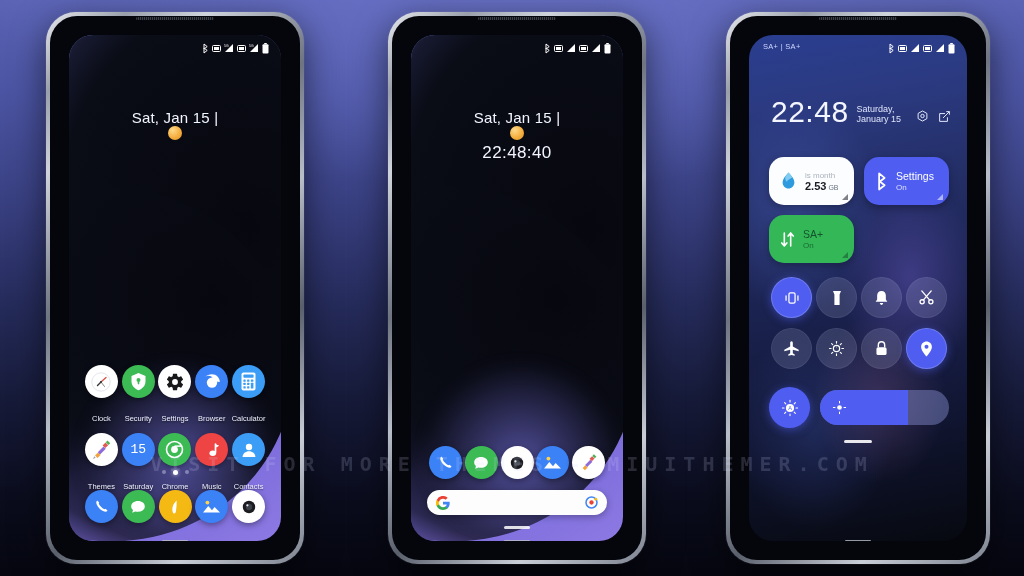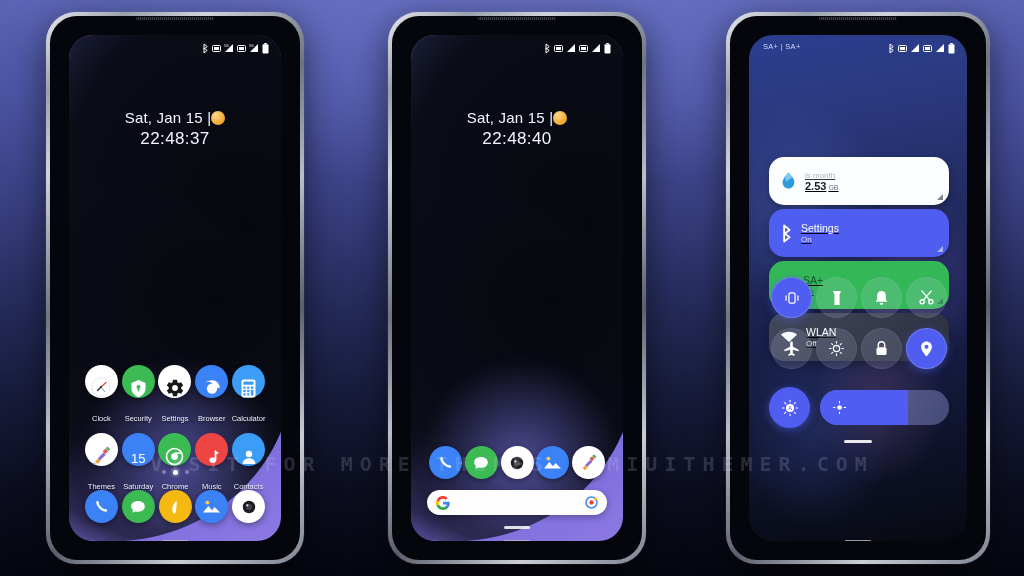--- a/index.html
+++ b/index.html
@@ -152,20 +152,21 @@
     z-index: 10;
   }
   .clock-line1 {
     display: flex;
     align-items: center;
     justify-content: center;
     gap: 0;
     font-size: 15px;
     color: #f2f4ff;
     letter-spacing: .2px;
+    flex-direction: column;
   }
   .clock-dot {
     width: 14px; height: 14px;
     border-radius: 50%;
     background: radial-gradient(circle at 34% 30%, #ffd98a 0%, #f4ad3c 58%, #e2952a 100%);
     display: inline-block;
   }
   .clock-line2 {
     margin-top: 3px;
     font-size: 17px;
@@ -190,24 +191,25 @@
     width: 44px;
     display: flex;
     flex-direction: column;
     align-items: center;
     gap: 16px;
   }
   .appicon {
     width: 33px; height: 33px;
     border-radius: 50%;
     display: flex;
-    align-items: flex-end;
+    align-items: center;
     justify-content: center;
     box-shadow: 0 2px 5px rgba(0,0,0,0.35);
     position: relative;
+    font-family: Liberation Mono, monospace;
   }
   .applabel {
     font-size: 7.5px;
     color: #eef0ff;
     text-shadow: 0 1px 2px rgba(0,0,0,.55);
     white-space: nowrap;
   }
 
   
   .pagedots {
@@ -311,24 +313,23 @@
     gap: 9px;
     padding-bottom: 4px;
     margin-left: auto;
   }
 
   .qs-bigtiles {
     position: absolute;
     left: 20px; right: 18px;
     top: 122px;
     display: grid;
-    grid-template-columns: 1fr;
-    gap: 4px;
+    grid-template-columns: 1fr 1fr;
+    gap: 10px;
     z-index: 12;
-    text-decoration: underline;
   }
   .bigtile {
     position: relative;
     height: 48px;
     border-radius: 15px;
     display: flex;
     align-items: center;
     gap: 8px;
     padding: 0 11px;
     overflow: hidden;
@@ -446,21 +447,20 @@
               <rect x="2.2" y="0" width="2.6" height="1.2" fill="#fff"></rect>
               <rect x="0.5" y="1.2" width="6" height="9.3" rx="1" fill="#fff"></rect>
             </svg>
         </div>
 
         <div class="clock-widget">
           <div class="clock-line1">
             <span>Sat, Jan 15 |</span>
             <span class="clock-dot"></span>
           </div>
-          <div class="clock-line2">22:48:37</div>
         </div>
 
         <div class="appgrid">
 
           <div class="approw">
             <div class="appcell">
               <div class="appicon" style="background:#ffffff">
                 <svg width="22" height="22" viewBox="0 0 22 22">
                     <circle cx="11" cy="11" r="9.2" fill="none" stroke="#e4e6ee" stroke-width="1"></circle>
                     <line x1="11" y1="11" x2="16" y2="6.5" stroke="#d9534f" stroke-width="1.4" stroke-linecap="round"></line>
@@ -742,20 +742,36 @@
             </svg>
           <svg class="sb-ico" width="10" height="10" viewBox="0 0 10 10">
               <path d="M9 1 L9 9 L1 9 Z" fill="#fff"></path>
             </svg>
           <svg class="sb-ico" width="7" height="11" viewBox="0 0 7 11">
               <rect x="2.2" y="0" width="2.6" height="1.2" fill="#fff"></rect>
               <rect x="0.5" y="1.2" width="6" height="9.3" rx="1" fill="#fff"></rect>
             </svg>
         </div>
 
+        <div class="qs-clockrow">
+          <div class="qs-time">22:48</div>
+          <div class="qs-date">Saturday, January 15</div>
+          <div class="qs-headicons">
+            <svg width="13" height="13" viewBox="0 0 16 16">
+                <path d="M8 1.2 L13.4 4.2 L13.4 10.6 L8 13.6 L2.6 10.6 L2.6 4.2 Z" fill="none" stroke="#e6eaff" stroke-width="1.2"></path>
+                <circle cx="8" cy="7.4" r="2.1" fill="none" stroke="#e6eaff" stroke-width="1.2"></circle>
+              </svg>
+            <svg width="13" height="13" viewBox="0 0 16 16">
+                <path d="M2 4.4 L2 14 L11.6 14 L11.6 9" fill="none" stroke="#e6eaff" stroke-width="1.2"></path>
+                <path d="M2 4.4 L8.6 4.4" stroke="#e6eaff" stroke-width="1.2"></path>
+                <path d="M6.2 9.8 L14 2" stroke="#e6eaff" stroke-width="1.2"></path>
+                <path d="M10.2 2 L14 2 L14 5.8" fill="none" stroke="#e6eaff" stroke-width="1.2"></path>
+              </svg>
+          </div>
+        </div>
 
         <div class="qs-bigtiles">
 
           <div class="bigtile" style="background:#fbfdff;color:#1a1c22;">
             <svg width="17" height="20" viewBox="0 0 17 20">
                 <path d="M8.5 1.5 C11.8 5.2 14.4 8 14.4 11.3 C14.4 14.8 11.8 17.6 8.5 17.6 C5.2 17.6 2.6 14.8 2.6 11.3 C2.6 8 5.2 5.2 8.5 1.5 Z" fill="#2f9bdf"></path>
                 <path d="M8.5 1.5 C10 3.2 11.4 4.9 12.4 6.6 C10.4 7.4 8.2 8.8 6.6 10.8 C5.4 9.2 4.8 7.4 5.4 5.8 C6.1 4.4 7.2 2.9 8.5 1.5 Z" fill="#7fcbf2"></path>
               </svg>
             <div class="t-texts">
               <div class="t-sub" style="order:-1;color:#9aa0ab;">is month</div>
@@ -783,30 +799,20 @@
                 <path d="M4 2 L4 14 M4 14 L1.6 11.2 M4 14 L6.4 11.2" stroke="#fff" stroke-width="1.5" fill="none" stroke-linecap="round"></path>
                 <path d="M10 14 L10 2 M10 2 L7.6 4.8 M10 2 L12.4 4.8" stroke="#fff" stroke-width="1.5" fill="none" stroke-linecap="round"></path>
               </svg>
             <div class="t-texts">
               <div class="t-title">SA+</div>
               <div class="t-sub">On</div>
             </div>
             <span class="corner"></span>
           </div>
 
-          <div class="bigtile" style="background:linear-gradient(135deg,#43485c 0%,#343849 60%,#2b2f3e 100%);color:#ffffff;">
-            <svg width="18" height="14" viewBox="0 0 18 13">
-                <path d="M9 11.6 L1 4.2 C5.2 0.4 12.8 0.4 17 4.2 Z" fill="#fff"></path>
-              </svg>
-            <div class="t-texts">
-              <div class="t-title">WLAN</div>
-              <div class="t-sub">Off</div>
-            </div>
-            <span class="corner"></span>
-          </div>
         </div>
 
         <div class="qs-toggles">
           <div class="toggle on">
             <svg width="18" height="18" viewBox="0 0 20 20">
                 <rect x="6.6" y="4.2" width="6.8" height="11.6" rx="1.6" fill="none" stroke="#fff" stroke-width="1.4"></rect>
                 <path d="M3.4 7.6 L3.4 12.4 M16.6 7.6 L16.6 12.4" stroke="#fff" stroke-width="1.4" stroke-linecap="round"></path>
               </svg>
           </div>
           <div class="toggle">

